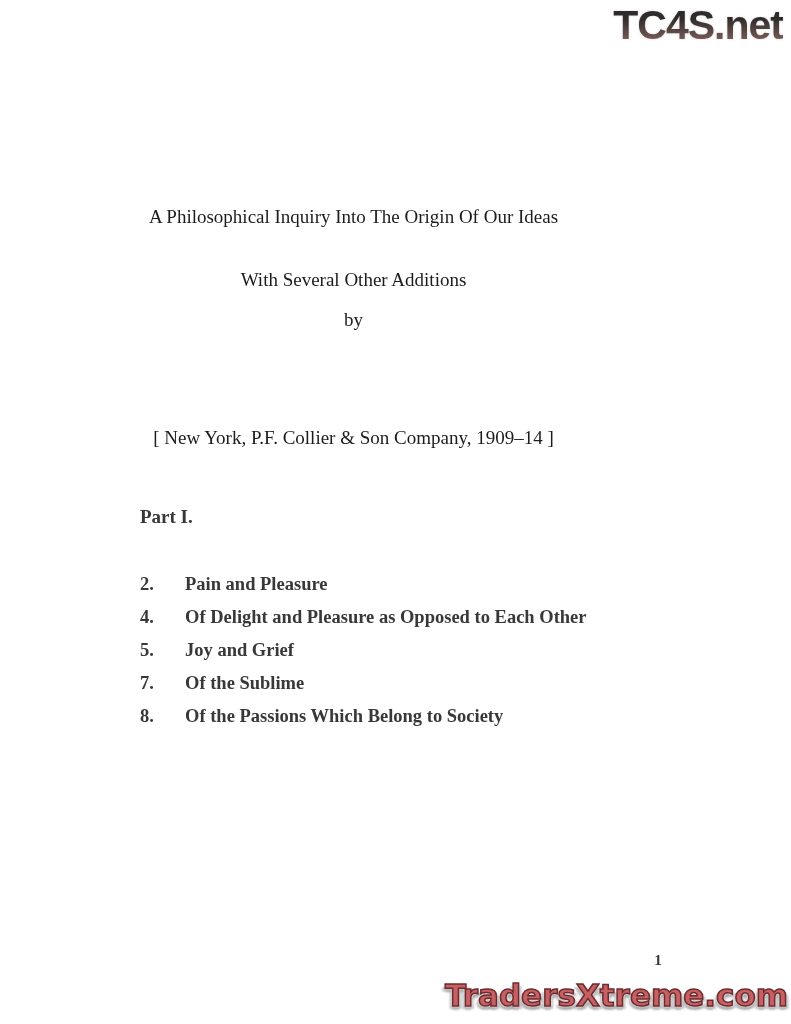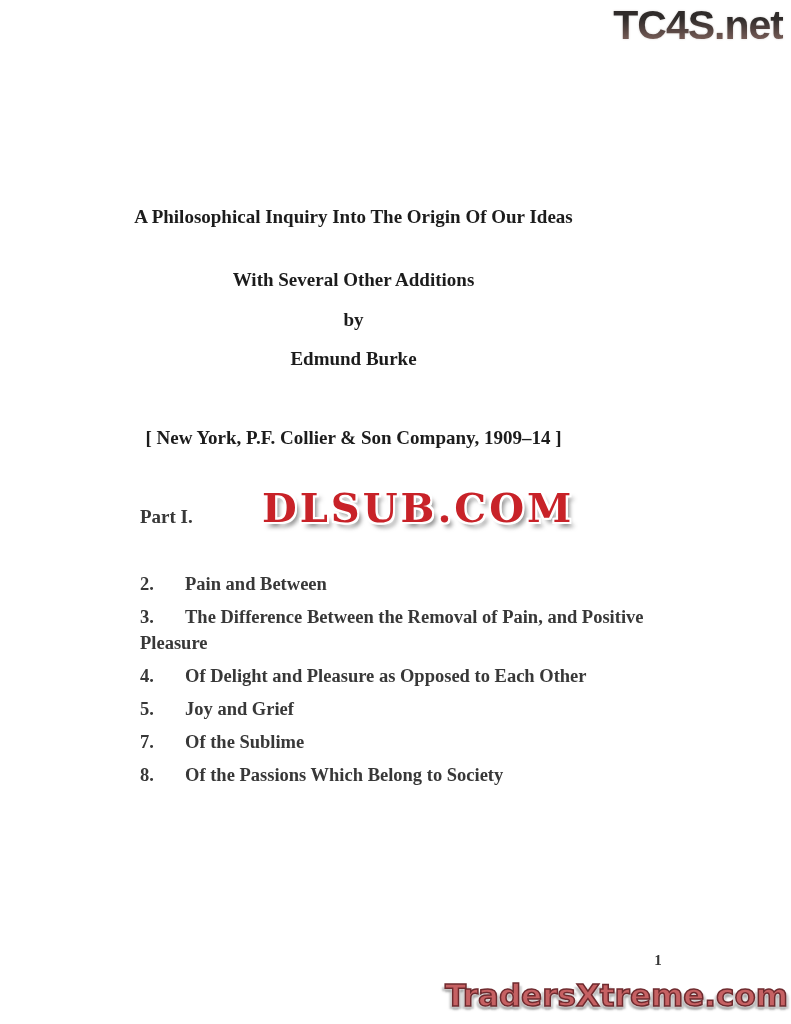--- a/index.html
+++ b/index.html
@@ -23,21 +23,21 @@
     font-size: 41px;
     letter-spacing: -1px;
     background: linear-gradient(to bottom, var(--tc4s-top, #2f2b2a) 35%, var(--tc4s-bottom, #95716a) 100%);
     -webkit-background-clip: text;
     background-clip: text;
     color: transparent;
     filter: drop-shadow(0 0 1px #d8d4d2);
   }
 
   
-  .front { position: absolute; left: 0; width: 707px; text-align: center; color: var(--title-text, #1c1c1c); font-weight: bold; }
+  .front { position: absolute; left: 0; width: 707px; text-align: center; color: var(--title-text, #1c1c1c); font-weight: normal; }
   .title-block { top: 206px; font-size: 19px; line-height: 22px; }
   .subtitle    { top: 269px; font-size: 19px; line-height: 22px; }
   .byline      { top: 309px; font-size: 19px; line-height: 22px; }
   .author      { top: 348px; font-size: 19px; line-height: 22px; }
   .publisher   { top: 427px; font-size: 19px; line-height: 22px; }
 
   
   .part-heading {
     position: absolute;
     left: 140px;
@@ -111,29 +111,26 @@
 <div class="page">
 
   <div class="tc4s">TC4S.net</div>
 
   <div class="front title-block">
     <div>A Philosophical Inquiry Into The Origin Of Our Ideas</div>
   </div>
 
   <div class="front subtitle">With Several Other Additions</div>
   <div class="front byline">by</div>
-  <div class="front author">Edmund Burke</div>
   <div class="front publisher">[ New York, P.F. Collier &amp; Son Company, 1909–14 ]</div>
 
   <div class="part-heading">Part I.</div>
-  <div class="dlsub">DLSUB.COM</div>
 
   <div class="toc">
-    <p class="toc-item"><span class="toc-num">2.</span><span>Pain and Between</span></p>
-    <p class="toc-item"><span class="toc-num">3.</span><span>The Difference Between the Removal of Pain, and Positive Pleasure</span></p>
+    <p class="toc-item"><span class="toc-num">2.</span><span>Pain and Pleasure</span></p>
     <p class="toc-item"><span class="toc-num">4.</span><span>Of Delight and Pleasure as Opposed to Each Other</span></p>
     <p class="toc-item"><span class="toc-num">5.</span><span>Joy and Grief</span></p>
     <p class="toc-item"><span class="toc-num">7.</span><span>Of the Sublime</span></p>
     <p class="toc-item"><span class="toc-num">8.</span><span>Of the Passions Which Belong to Society</span></p>
   </div>
 
   <div class="page-number">1</div>
 
   <div class="traders">TradersXtreme.com</div>
 

